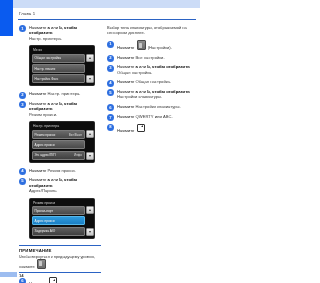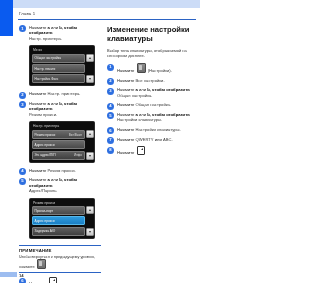--- a/index.html
+++ b/index.html
@@ -225,21 +225,20 @@
       <div class="step-num">6</div>
       <div class="step-txt">
         <span>Нажмите </span><span class="stopicon"></span>
       </div>
     </div>
 
   </div>
 
   <div class="col-right">
 
-    <h1 class="sec-title">Изменение настройки клавиатуры</h1>
     <p class="sec-intro">Выбор типа клавиатуры, отображаемой на сенсорном дисплее.</p>
 
     <div class="step">
       <div class="step-num">1</div>
       <div class="step-txt">
         <span>Нажмите </span><span class="keyicon"></span><span class="lcd"> (Настройки).</span>
       </div>
     </div>
 
     <div class="step">

